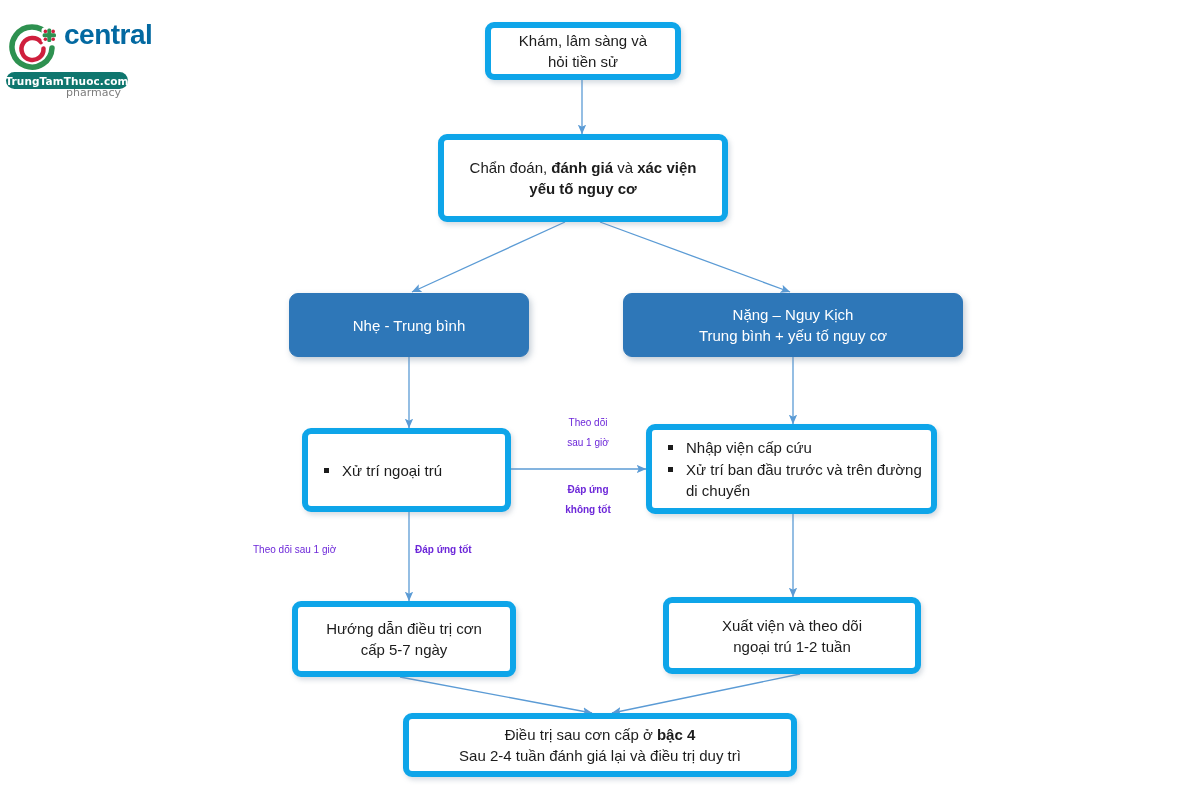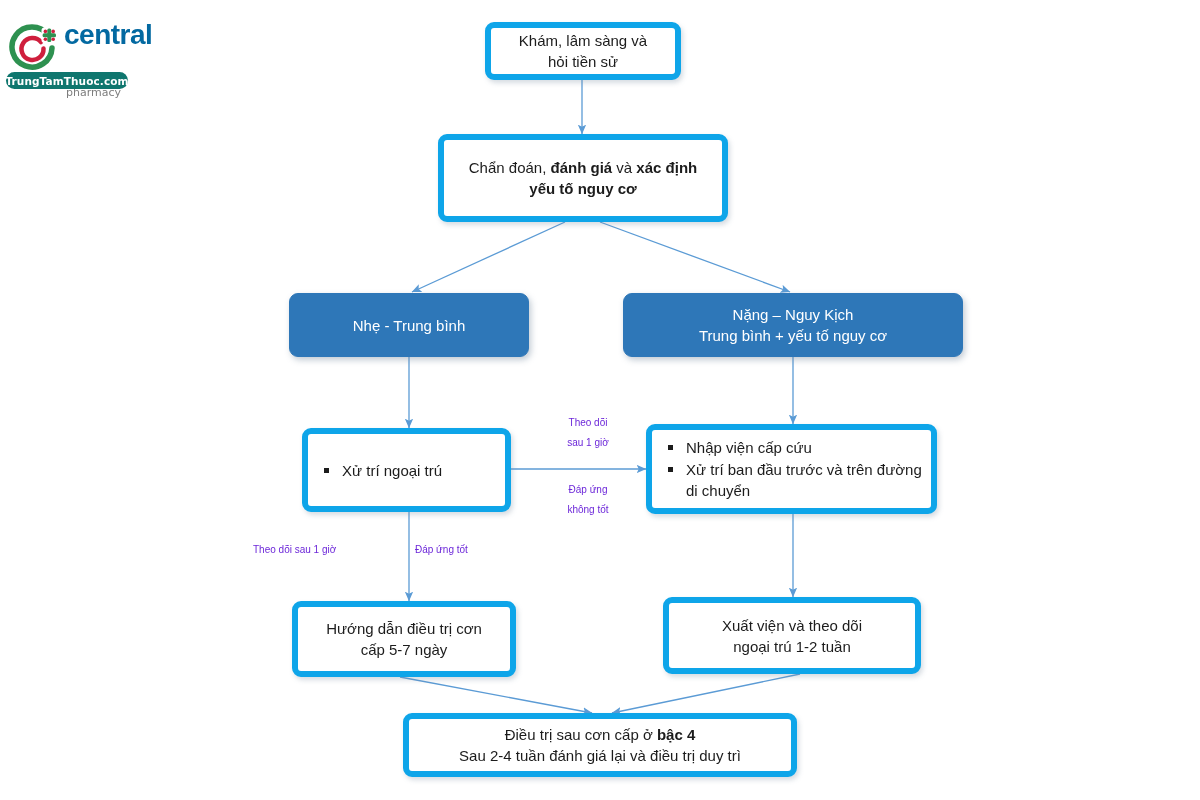--- a/index.html
+++ b/index.html
@@ -134,21 +134,21 @@
   }
 
   
   .edge-label {
     position: absolute;
     font-size: 10px;
     line-height: 20px;
     color: #6d28d9;
     white-space: nowrap;
   }
-  .edge-label.bold { font-weight: normal; }
+  .edge-label.bold { font-weight: bold; }
   .edge-label.center { text-align: center; }
 
   
   #connectors {
     position: absolute;
     left: 0;
     top: 0;
     width: 1200px;
     height: 800px;
     pointer-events: none;
@@ -214,21 +214,21 @@
   <div class="node plain" style="left:485px; top:22px; width:196px; height:58px;">
     <div class="inner">
       <div>Khám, lâm sàng và</div>
       <div>hỏi tiền sử</div>
     </div>
   </div>
 
   <div class="node plain" style="left:438px; top:134px; width:290px; height:88px;">
     <div class="inner">
       <div>
-        <span>Chẩn đoán, </span><b>đánh giá</b><span> và </span><b>xác định</b>
+        <span>Chẩn đoán, </span><b>đánh giá</b><span> và </span><b>xác viện</b>
       </div>
       <div>
         <b>yếu tố nguy cơ</b>
       </div>
     </div>
   </div>
 
   <div class="node blue" style="left:623px; top:293px; width:340px; height:64px;">
     <div class="inner">
       <div>Nặng – Nguy Kịch</div>

